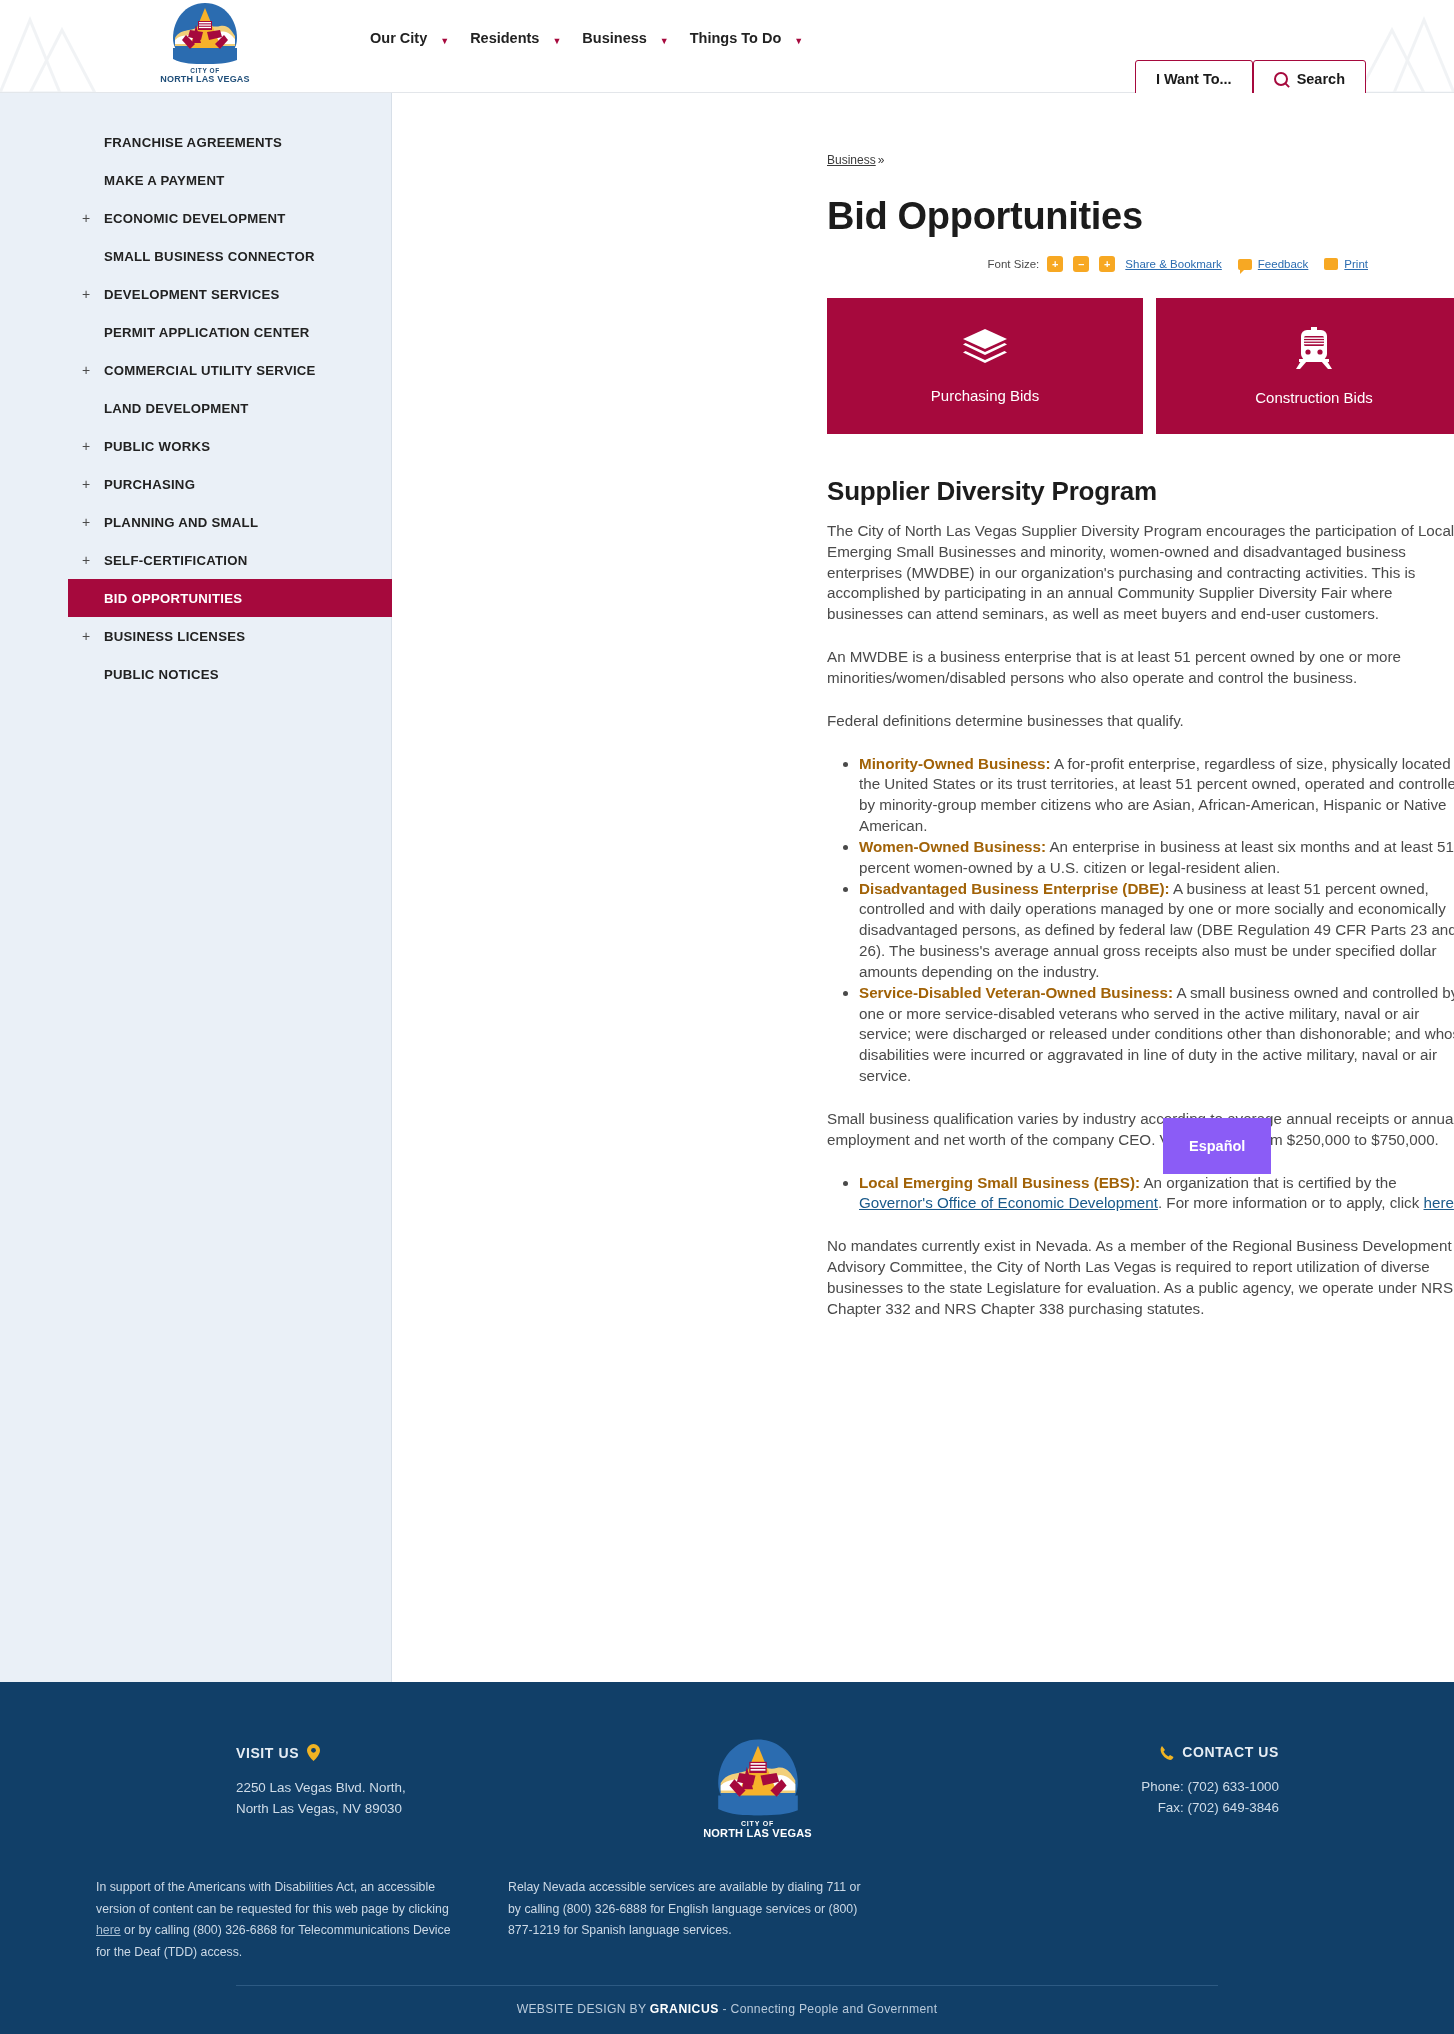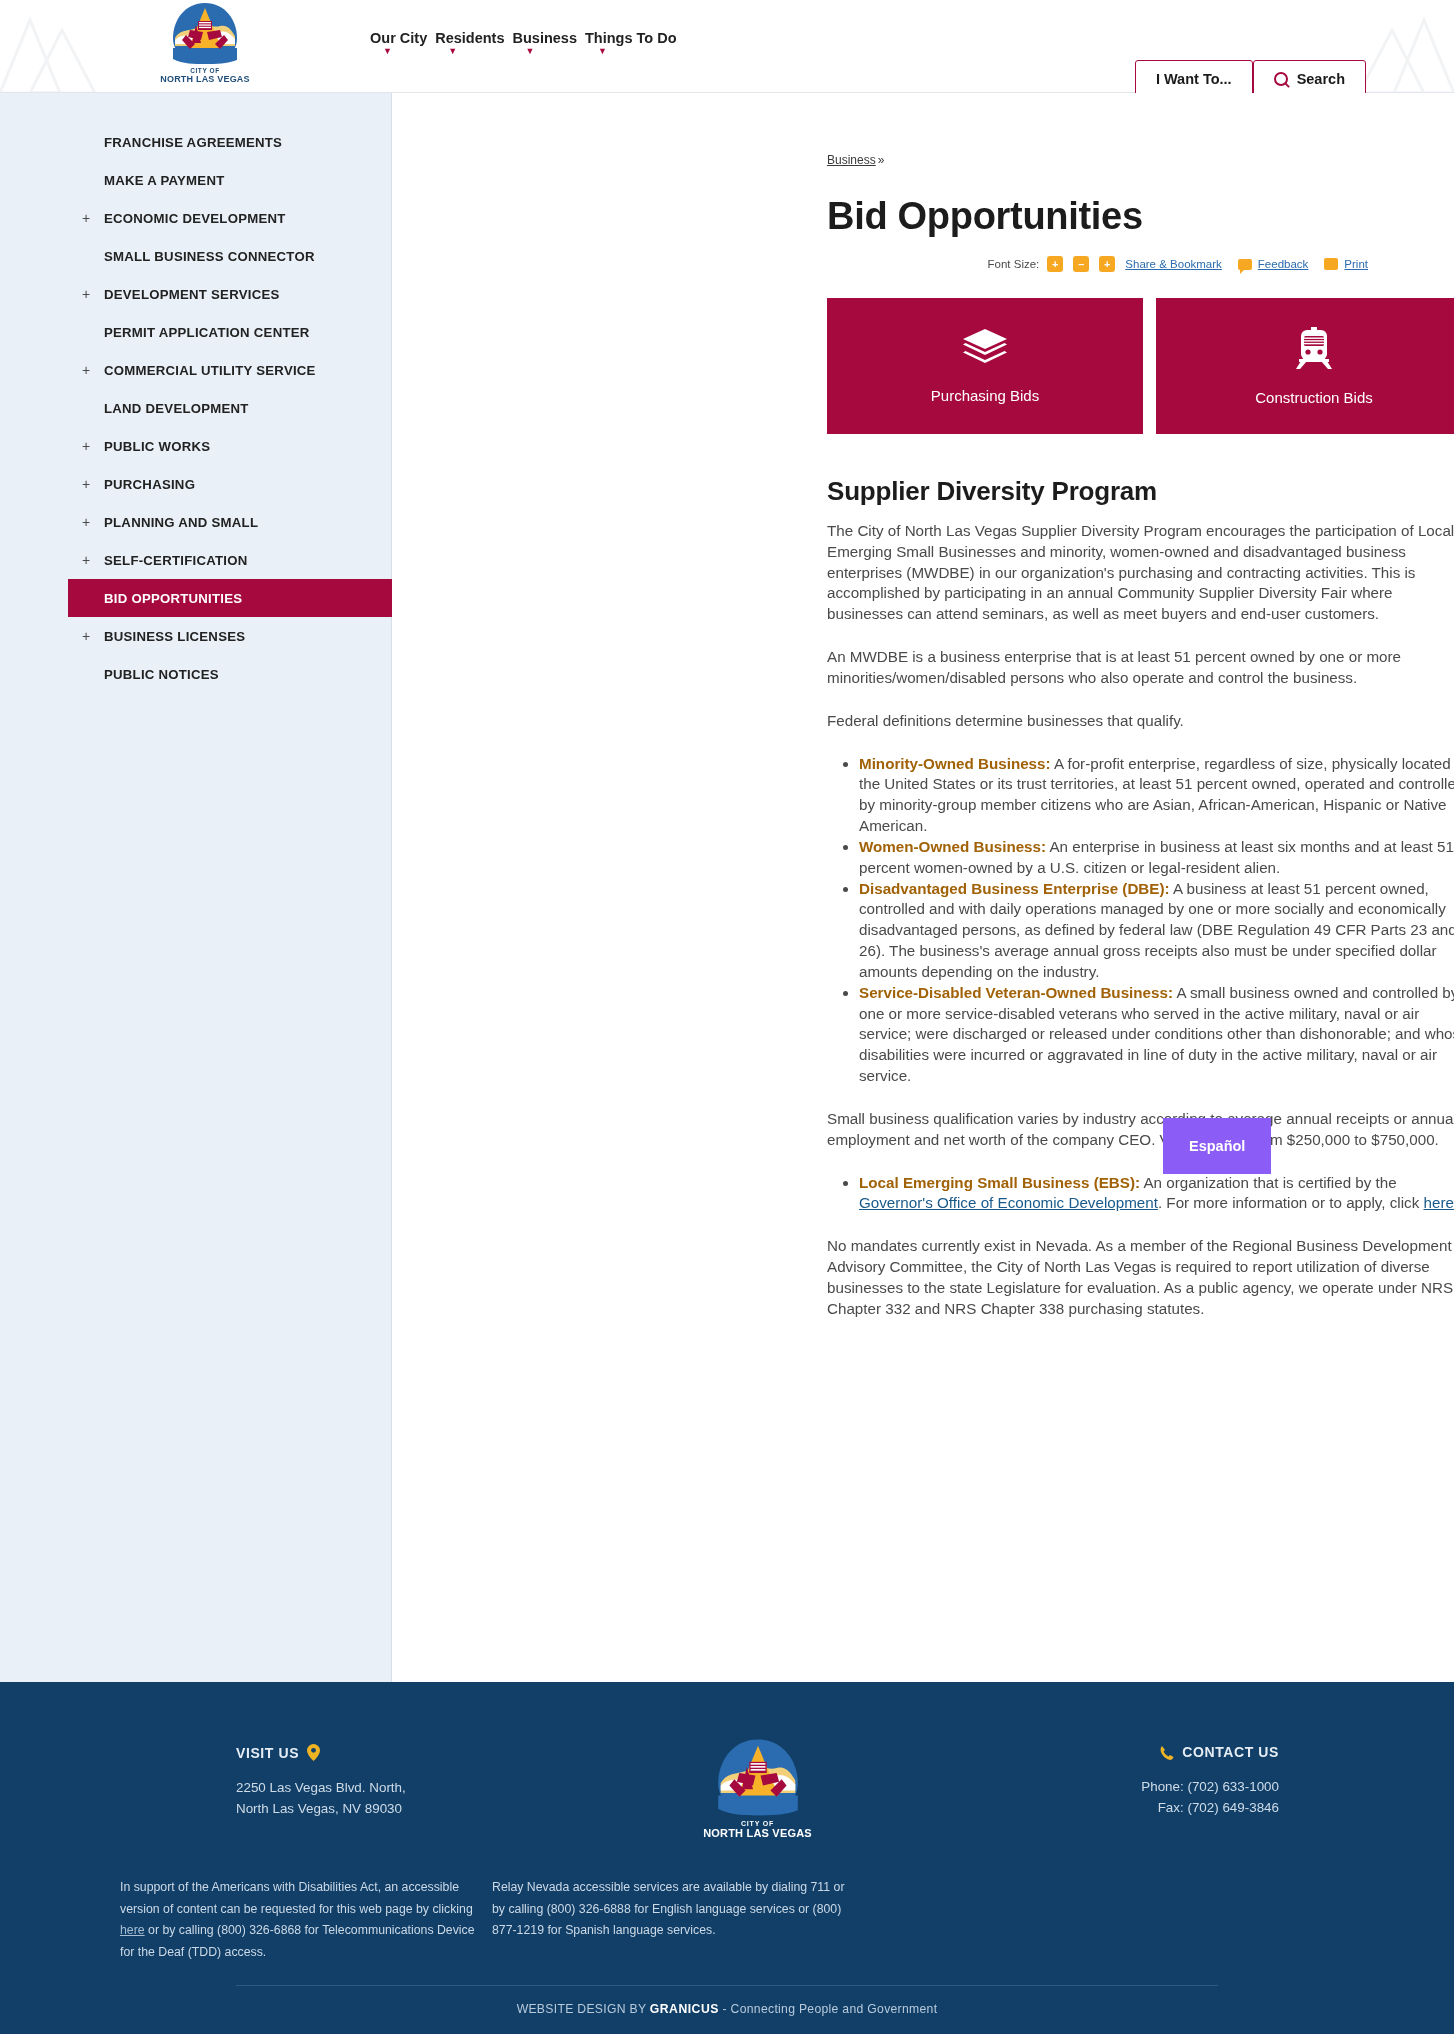--- a/index.html
+++ b/index.html
@@ -44,23 +44,23 @@
   .logo-text2 {
     font-size: 9px; letter-spacing: .2px; color: #1f4e79;
     font-weight: bold;
   }
 
   .main-nav {
     position: absolute; left: 370px; top: 30px;
     display: flex; align-items: center; gap: 0px;
   }
   .nav-item {
-    display: flex; align-items: flex-start;
+    display: flex; align-items: flex-end;
     font-size: 14.5px; font-weight: 600; color: #222;
-    margin-right: 8px; cursor: pointer; flex-direction: column;
+    margin-right: 8px; cursor: pointer;
   }
   .nav-item .caret {
     color: #a6093d; font-size: 9px; margin-left: 13px; margin-right: 13px;
   }
 
   .header-actions {
     position: absolute; right: 88px; top: 26px;
     display: flex;  margin-top: 34px;
   }
   .btn-outline {
@@ -280,22 +280,22 @@
   }
   .foot-logo {
     width: 110px; display: flex; flex-direction: column; align-items: center;
     margin-top: -6px;
   }
   .foot-logo-t1 { font-size: 7px; color: #fff; font-weight: bold; letter-spacing: .8px; margin-top: 2px; }
   .foot-logo-t2 { font-size: 11px; color: #fff; font-weight: bold; letter-spacing: .2px; }
 
   .footer-mid {
     display: flex;
-    gap: 16px;
-    padding: 0 175px 0 120px;
+    gap: 56px;
+    padding: 0 175px 0 96px;
     margin-top: 38px;
   }
   .footer-mid .fm-col {
     width: 356px;
     font-size: 12.3px;
     line-height: 1.75;
     color: #ccd9e6;
   }
   .footer-mid a { color: #a9bed2; text-decoration: underline; }
   .footer-rule {

